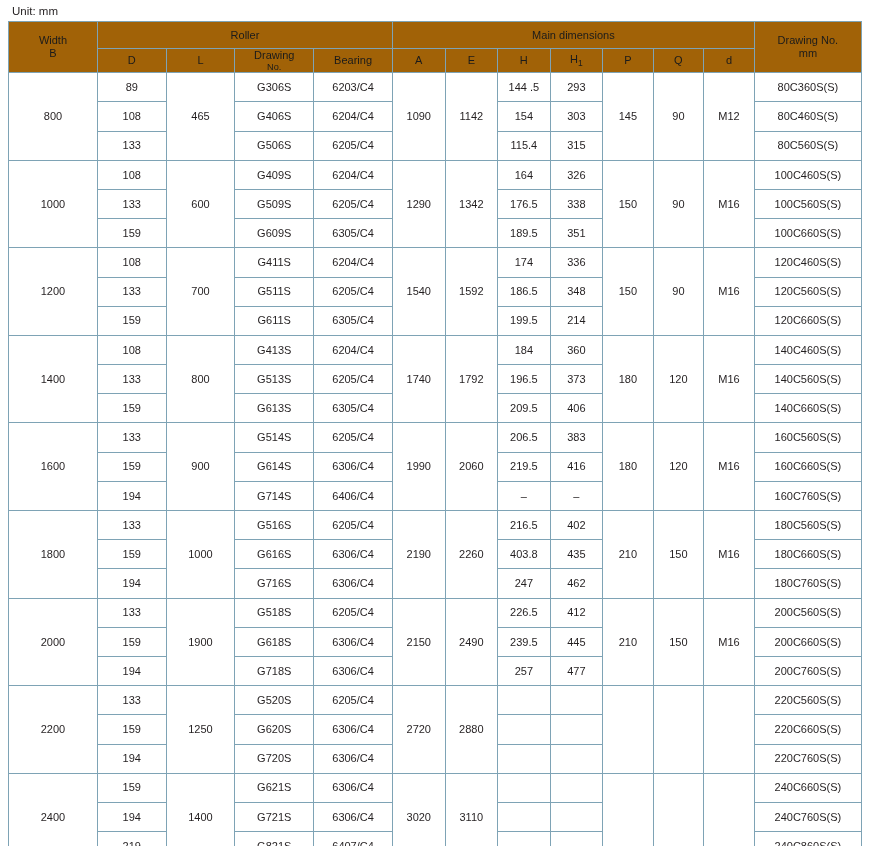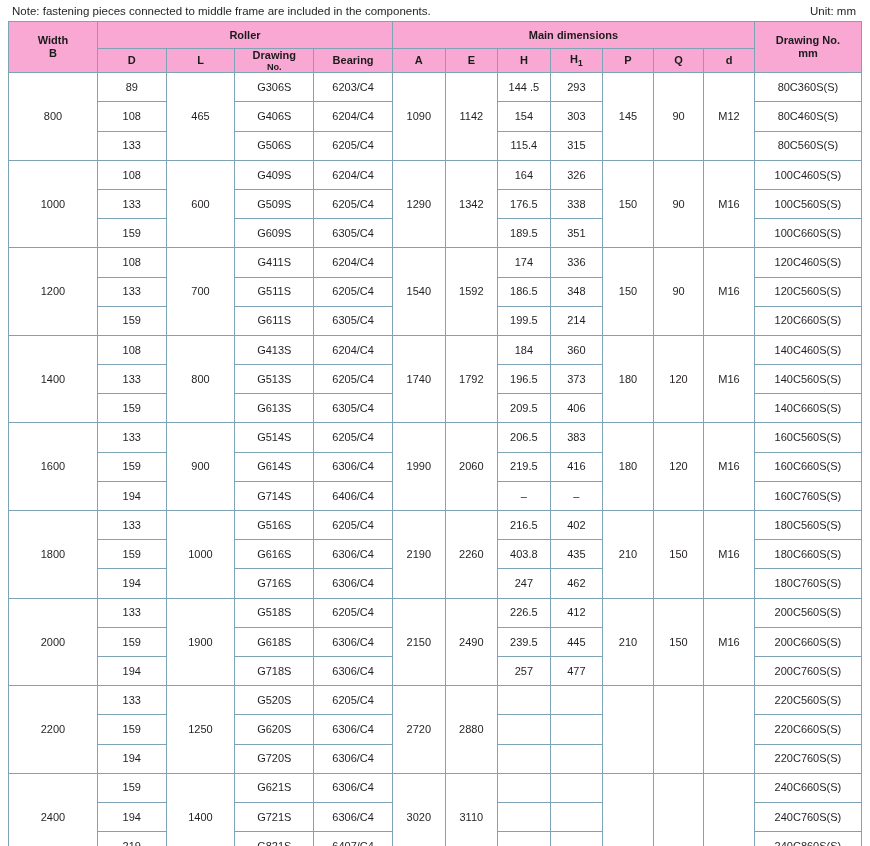--- a/index.html
+++ b/index.html
@@ -39,43 +39,42 @@
     font-size: 11px;
   }
   table.spec th, table.spec td {
     border: 1px solid #7ea3b5;
     text-align: center;
     vertical-align: middle;
     padding: 0;
     line-height: 1.15;
   }
   table.spec thead th {
-    background: #f9a8d4;
-    font-weight: bold;
+    background: #a16207;
+    font-weight: normal;
     color: #1b1b1b;
   }
   .h-row1 th { height: 26px; }
   .h-row2 th { height: 22px; }
   .hd-two {
     line-height: 1.15;
   }
   .hd-two small { display: block; }
   table.spec tbody td {
     height: 28.2px;
     background: #ffffff;
   }
   .sub { vertical-align: sub; font-size: 8.5px; }
 </style>
 </head>
 <body>
 
 <div class="page">
 
   <div class="topbar">
-    <div class="note">Note: fastening pieces connected to middle frame are included in the components.</div>
     <div class="unit">Unit: mm</div>
   </div>
 
   <table class="spec">
     <colgroup>
       <col style="width:88px">
       <col style="width:68px">
       <col style="width:68px">
       <col style="width:78px">
       <col style="width:78px">

